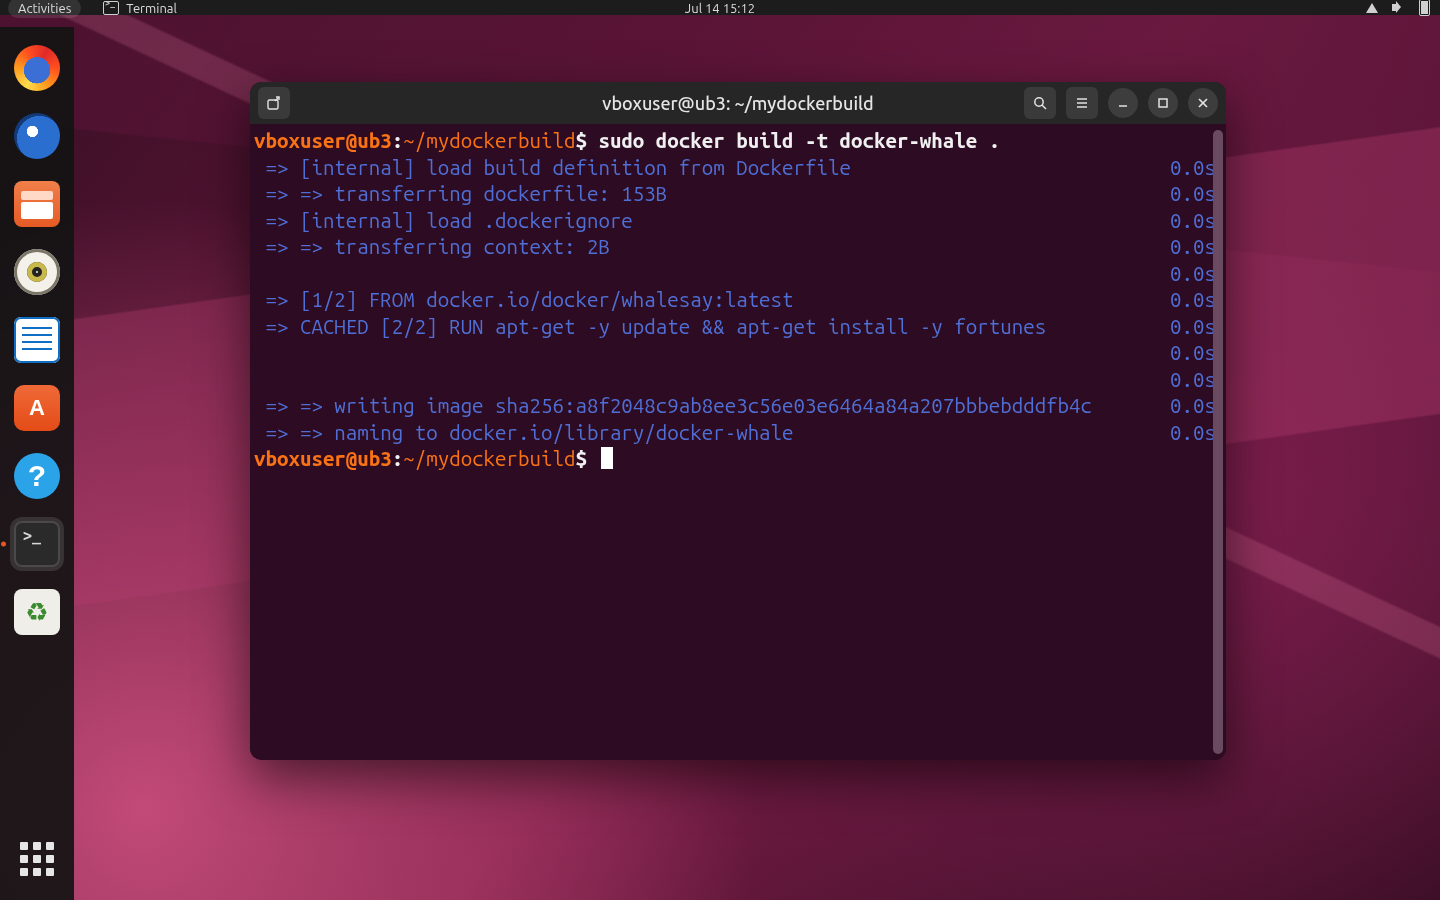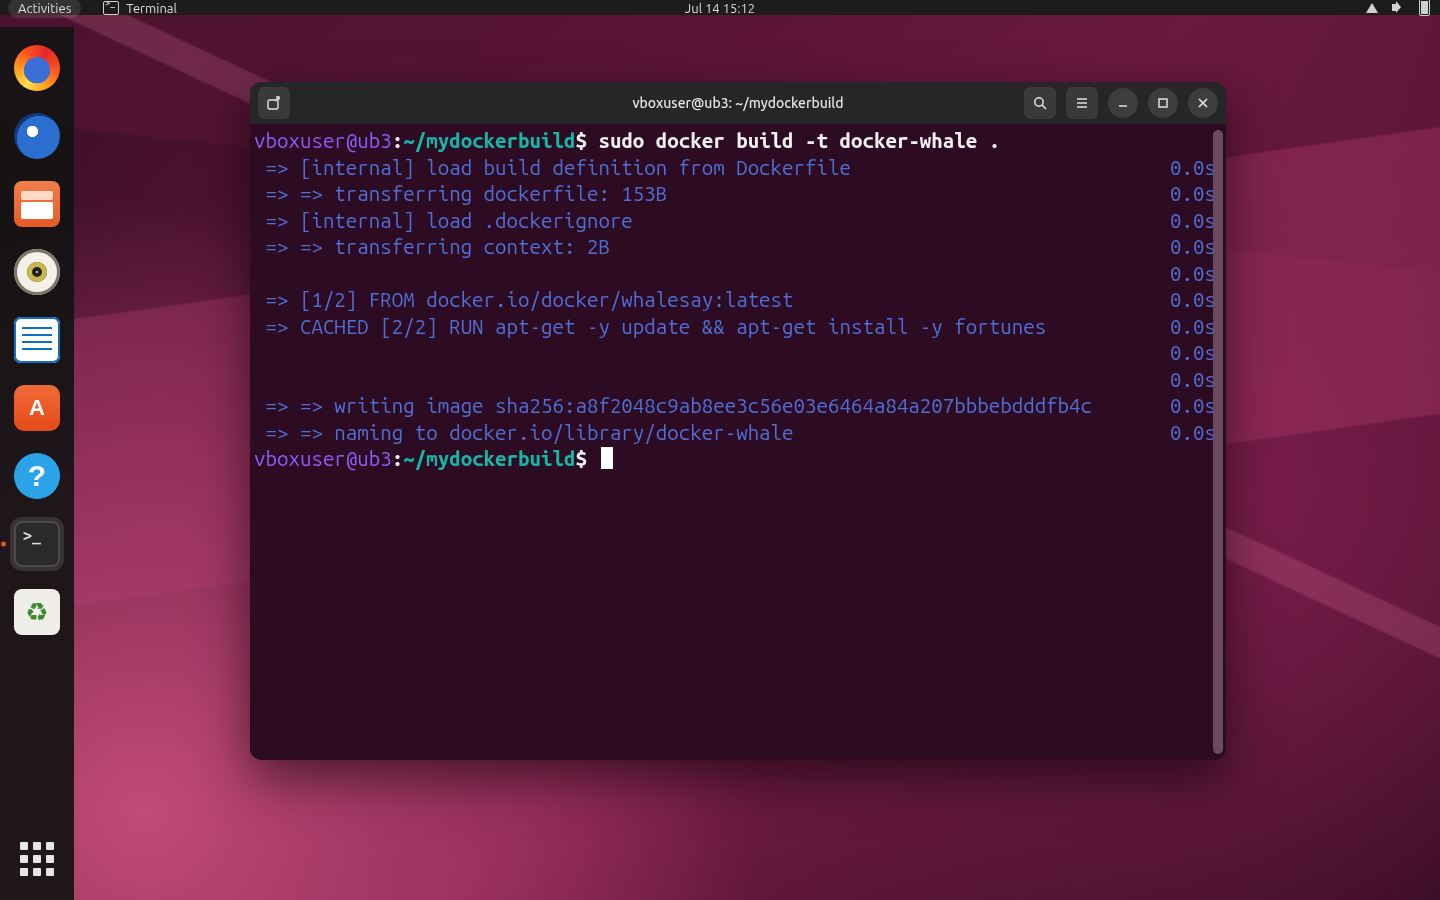--- a/index.html
+++ b/index.html
@@ -59,33 +59,33 @@
   .ico-software::after{content:"A";position:absolute;inset:0;display:flex;align-items:center;justify-content:center;color:#fff;font:700 22px/1 sans-serif}
   .ico-help{background:radial-gradient(circle,#2aa3e8 0 100%);border-radius:50%;position:relative}
   .ico-help::after{content:"?";position:absolute;inset:0;display:flex;align-items:center;justify-content:center;color:#fff;font:700 30px/1 sans-serif}
   .ico-term{background:#2a2a2a;border-radius:8px;position:relative;box-shadow:inset 0 0 0 2px #4a4a4a}
   .ico-term::after{content:">_";position:absolute;top:8px;left:9px;font:700 15px/1 monospace;color:#d8d8d8}
   .ico-trash{background:#efeee9;border-radius:8px;position:relative}
   .ico-trash::after{content:"♻";position:absolute;inset:0;display:flex;align-items:center;justify-content:center;font-size:26px;color:#3a8a2e}
   
   .termwin{position:absolute;left:250px;top:82px;width:976px;height:678px;
     background:#1a1a1a;border-radius:12px;box-shadow:0 18px 50px rgba(0,0,0,.55);display:flex;flex-direction:column;z-index:45;overflow:hidden}
-  .titlebar{height:42px;background:#262626;display:flex;align-items:center;color:#e6e6e6;font-size:14px;font-weight:500;padding:0 8px}
+  .titlebar{height:42px;background:#262626;display:flex;align-items:center;color:#e6e6e6;font-size:18px;font-weight:500;padding:0 8px}
   .tb-btn{width:32px;height:32px;border-radius:6px;background:#3a3a3a;display:flex;align-items:center;justify-content:center;color:#e2e2e2}
   .tb-btn.round{border-radius:50%;background:#3d3d3d;width:30px;height:30px}
   .tb-right{margin-left:auto;display:flex;gap:10px;align-items:center}
   .tb-title{position:absolute;left:50%;transform:translateX(-50%)}
   .termbody{flex:1;background:#2d0b22;padding:4px 10px 4px 4px;
     font:20.5px/26.5px "Ubuntu Mono","DejaVu Sans Mono",Menlo,monospace;color:#e8e8e8;position:relative;overflow:hidden}
   .scrollbar{position:absolute;right:3px;top:6px;bottom:6px;width:10px;background:#6a4a60;border-radius:6px}
   .row{display:flex;white-space:pre}
   .row .l{flex:0 0 auto}
   .row .r{margin-left:auto}
-  .green{color:#8b5cf6;font-weight:400}
-  .blue {color:#14b8a6;font-weight:700}
+  .green{color:#f97316;font-weight:700}
+  .blue {color:#f97316;font-weight:400}
   .white{color:#f0f0f0;font-weight:600}
   .step {color:#506fd6}
   .cursor{display:inline-block;width:12px;height:22px;background:#fff;vertical-align:-3px;margin-left:3px}
   
   svg{display:block}
 </style>
 </head>
 <body>
 
 <div class="wallpaper"></div>

